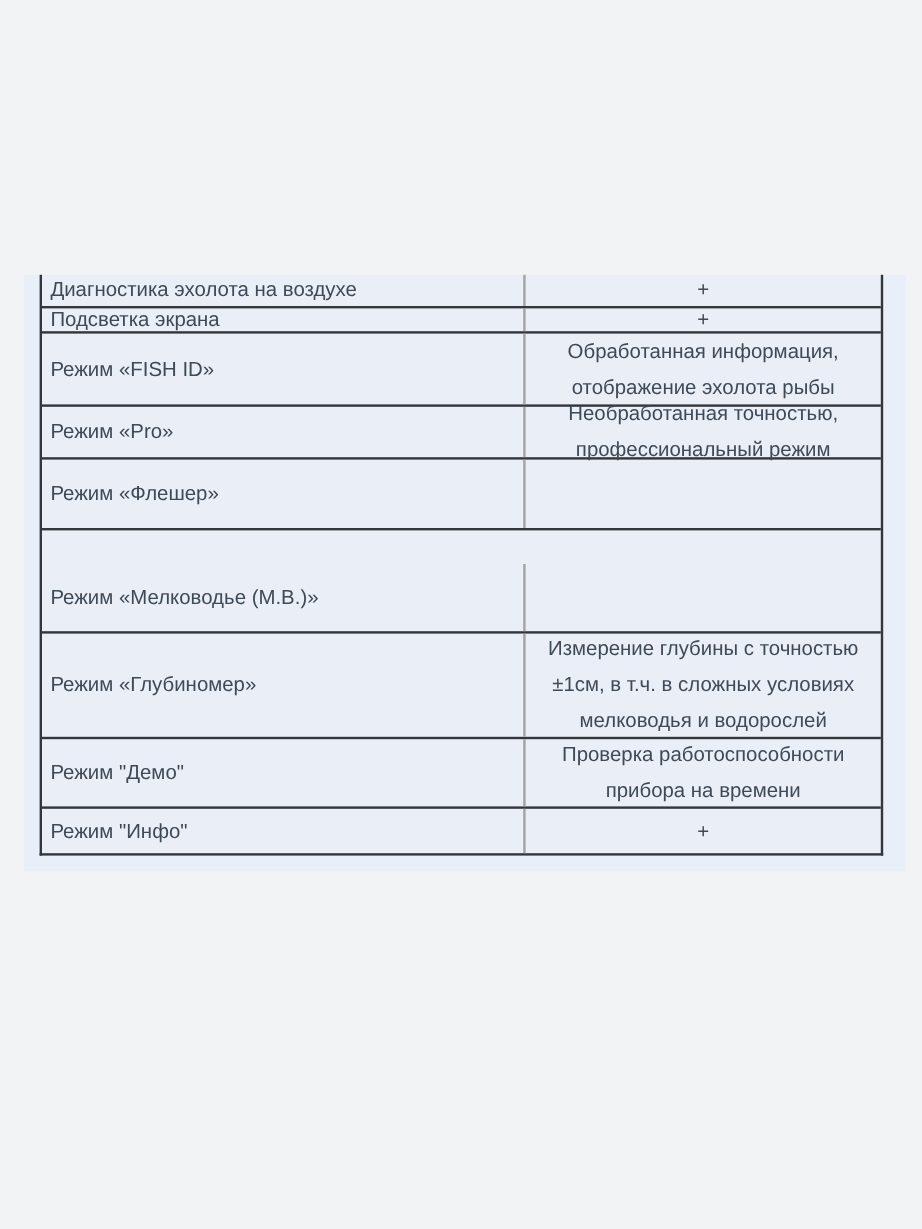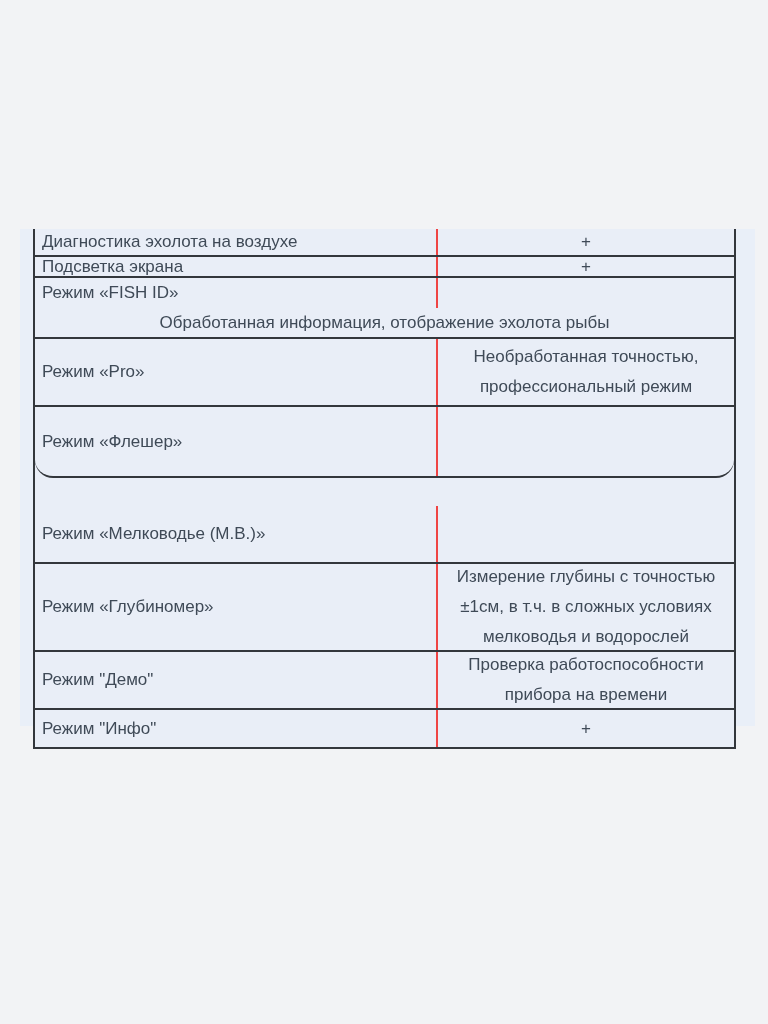--- a/index.html
+++ b/index.html
@@ -42,21 +42,21 @@
     border-bottom: none;
   }
   .cell {
     color: #3f4a57;
     font-size: 17px;
     line-height: 30px;
     box-sizing: border-box;
   }
   .cell.left {
     width: 403px;
-    border-right: 2px solid #ef4444;
+    border-right: 2px solid #a3a3a3;
     display: flex;
     align-items: center;
     padding: 0 3px 0 7px;
     text-align: right;
   }
   .cell.right {
     flex: 1;
     display: flex;
     align-items: center;
     justify-content: center;
@@ -70,29 +70,29 @@
 <div class="panel" style="background: rgb(233, 239, 248);"></div>
 <div class="spec-table" id="spec-table" style="background: rgb(233, 238, 247);">
     <div class="row" style="height: 28px;">
       <div class="cell left">Диагностика эхолота на воздухе</div>
       <div class="cell right">+</div>
     </div>
     <div class="row" style="height: 21px;">
       <div class="cell left">Подсветка экрана</div>
       <div class="cell right">+</div>
     </div>
-    <div class="row" style="height: 61px; flex-direction: column;">
+    <div class="row" style="height: 61px;">
       <div class="cell left">Режим «FISH ID»</div>
       <div class="cell right">Обработанная информация, отображение эхолота рыбы</div>
     </div>
-    <div class="row" style="height: 68px;">
+    <div class="row" style="height: 44px;">
       <div class="cell left">Режим «Pro»</div>
       <div class="cell right">Необработанная точностью, профессиональный режим</div>
     </div>
-    <div class="row" style="height: 71px; border-radius: 18px;">
+    <div class="row" style="height: 59px;">
       <div class="cell left">Режим «Флешер»</div>
     </div>
     <div class="row" style="height: 58px; margin-top: 28px;">
       <div class="cell left">Режим «Мелководье (М.В.)»</div>
     </div>
     <div class="row" style="height: 88px;">
       <div class="cell left">Режим «Глубиномер»</div>
       <div class="cell right">Измерение глубины с точностью ±1см, в т.ч. в сложных условиях мелководья и водорослей</div>
     </div>
     <div class="row" style="height: 58px;">

